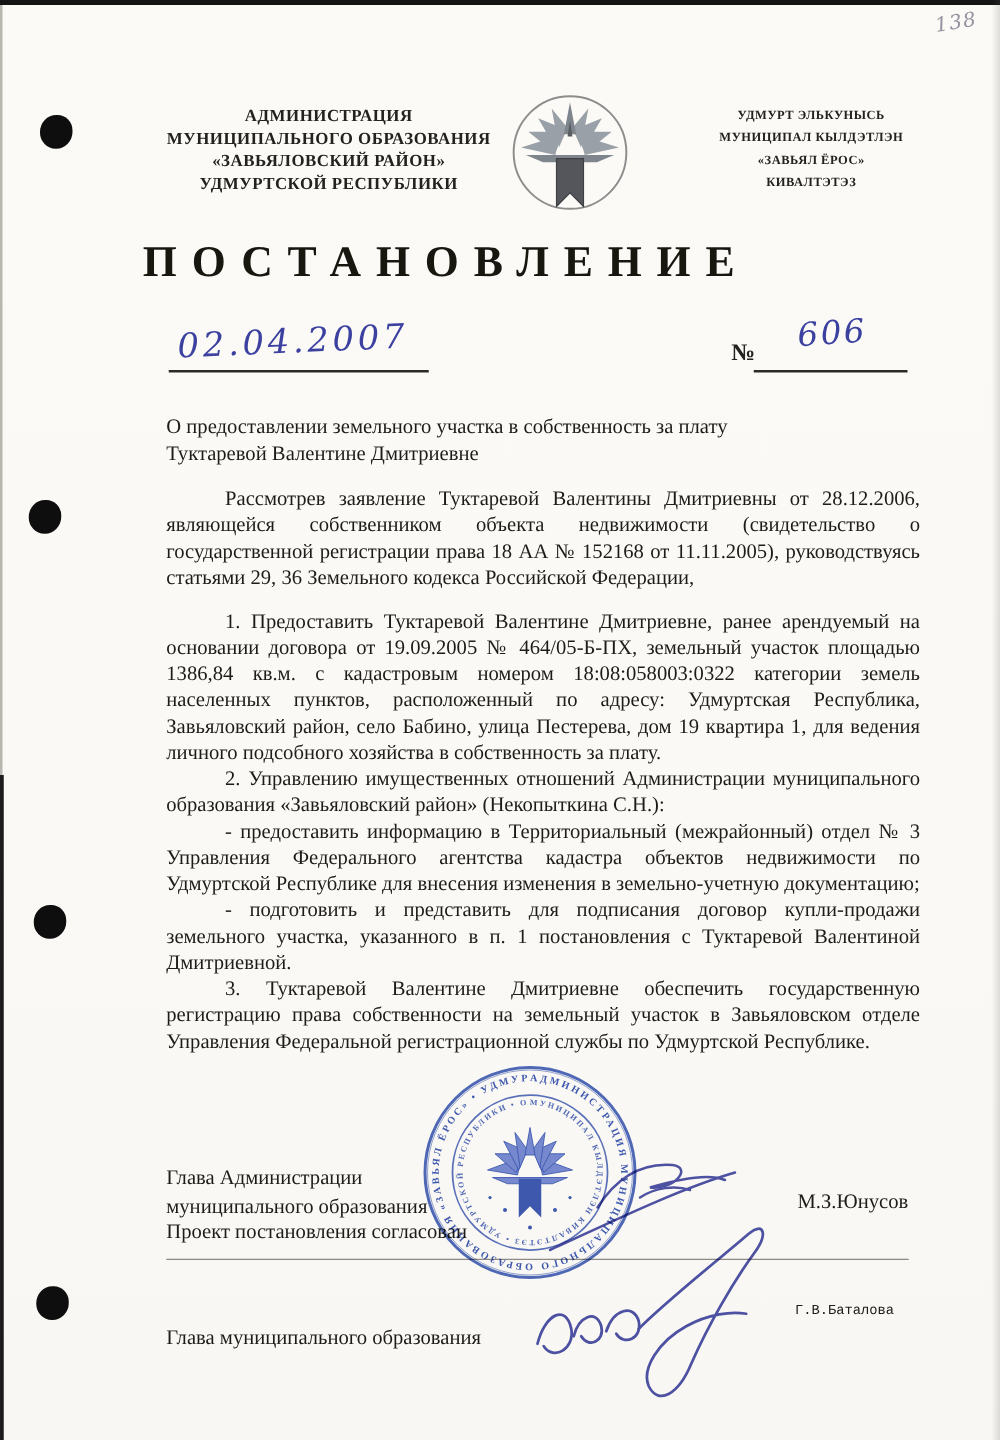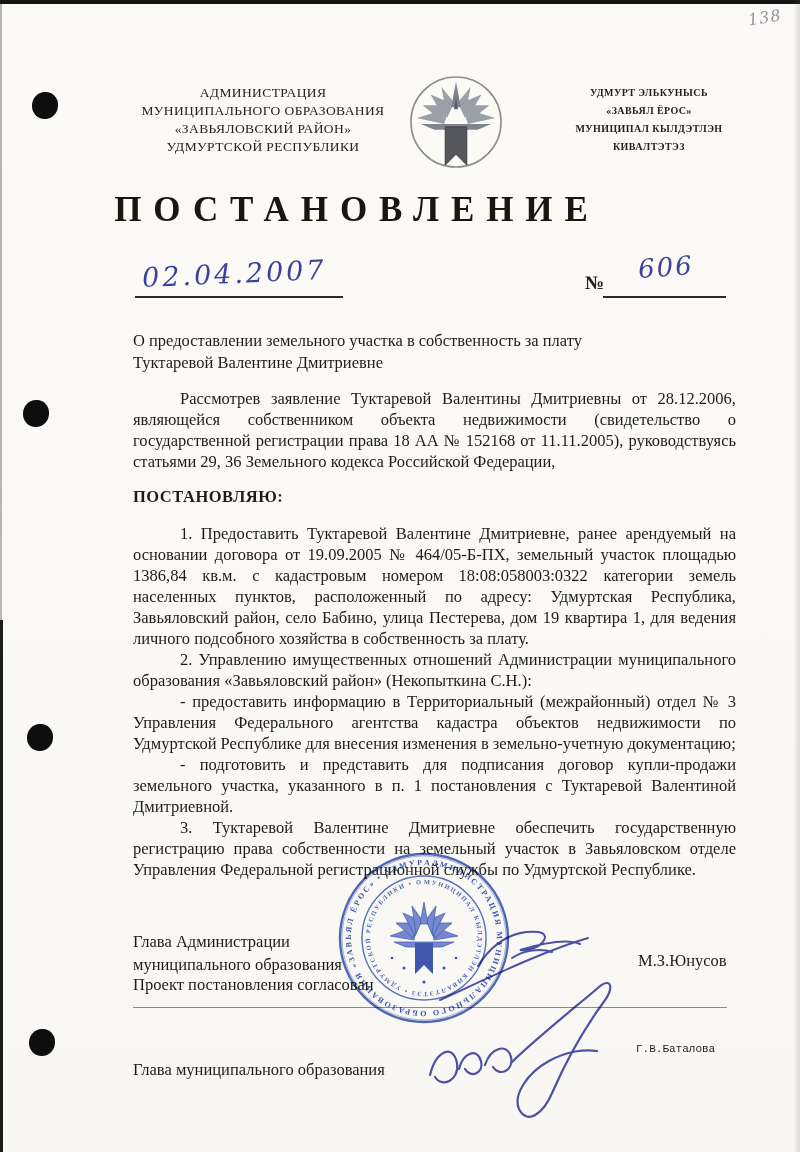--- a/index.html
+++ b/index.html
@@ -21,21 +21,21 @@
   .punch.p2{left:23px;top:400px;}
   .punch.p3{left:27px;top:724px;}
   .punch.p4{left:29px;top:1029px;}
   .pencil-mark{
     position:absolute; left:748px; top:8px; font-size:16px; font-style:italic;
     color:#97909f; transform:rotate(-9deg); letter-spacing:1px;
     font-family:"DejaVu Serif", serif;
   }
   
   .hdr-left{position:absolute;left:118px;top:84px;width:290px;text-align:center;
-    font-weight:normal;font-size:13.5px;line-height:18px;letter-spacing:.4px;color:#23221f;}
+    font-weight:bold;font-size:13.5px;line-height:18px;letter-spacing:.4px;color:#23221f;}
   .hdr-right{position:absolute;left:508px;top:84px;width:282px;text-align:center;
     font-weight:bold;font-size:10px;line-height:18px;letter-spacing:.4px;color:#23221f;}
   .hdr-emblem{position:absolute;left:407px;top:72px;width:98px;height:100px;}
   
   .doc-title{position:absolute;left:0;top:190px;width:702px;text-align:center;
     font-size:35px;font-weight:bold;letter-spacing:.34em;text-indent:.34em;color:#17160f;}
   
   .hand{font-family:"DejaVu Serif", serif;font-style:italic;color:#3c41a0;}
   .date-hand{position:absolute;left:142px;top:258px;font-size:27px;letter-spacing:3px;
     transform:rotate(-2.5deg);}
@@ -102,22 +102,22 @@
         <path d="M 0,-41 L -5,-15 L 5,-15 Z"></path>
         <path d="M -36,2 L 36,2 L 22,8 L -22,8 Z"></path>
       </g>
       <path d="M -2,-13 L 0,-26 L 2,-13 Z" fill="#5a5d62"></path>
       <path d="M -11,5 L 11,5 L 11,44 L 0,33 L -11,44 Z" fill="#54565b" stroke="#3e4044" stroke-width="1"></path>
     </svg>
   </div>
 
   <div class="hdr-right">
     <div>УДМУРТ ЭЛЬКУНЫСЬ</div>
+    <div>МУНИЦИПАЛ КЫЛДЭТЛЭН</div>
     <div>«ЗАВЬЯЛ ЁРОС»</div>
-    <div>МУНИЦИПАЛ КЫЛДЭТЛЭН</div>
     <div>КИВАЛТЭТЭЗ</div>
   </div>
 
   <div class="doc-title">ПОСТАНОВЛЕНИЕ</div>
 
   <div class="date-hand hand">02.04.2007</div>
   <div class="date-line"></div>
   <div class="num-sign">№</div>
   <div class="num-hand hand">606</div>
   <div class="num-line"></div>
@@ -125,21 +125,20 @@
   <div class="subject">
     <div>О предоставлении земельного участка  в собственность за плату</div>
     <div>Туктаревой Валентине Дмитриевне</div>
   </div>
 
   <div class="bodytext" style="top:388px;">
     <p class="preamble">Рассмотрев заявление Туктаревой Валентины Дмитриевны от 28.12.2006, являющейся собственником объекта недвижимости (свидетельство о государственной регистрации права 18 АА № 152168 от 11.11.2005), руководствуясь статьями 29, 36 Земельного кодекса Российской Федерации,</p>
   </div>
 
   <div class="bodytext" style="top:486px;">
-    <p class="resolve">ПОСТАНОВЛЯЮ:</p>
     <p>1. Предоставить Туктаревой Валентине Дмитриевне, ранее арендуемый на основании договора от 19.09.2005 № 464/05-Б-ПХ, земельный участок площадью 1386,84 кв.м. с кадастровым номером 18:08:058003:0322 категории земель населенных пунктов, расположенный по адресу: Удмуртская Республика, Завьяловский район, село Бабино, улица Пестерева, дом 19 квартира 1, для ведения личного подсобного хозяйства в собственность за плату.</p>
     <p>2. Управлению имущественных отношений Администрации муниципального образования «Завьяловский район» (Некопыткина С.Н.):</p>
     <p>- предоставить информацию в Территориальный (межрайонный) отдел № 3 Управления Федерального агентства кадастра объектов недвижимости по Удмуртской Республике для внесения изменения в земельно-учетную документацию;</p>
     <p>- подготовить и представить для подписания договор купли-продажи земельного участка, указанного в п. 1 постановления с Туктаревой Валентиной Дмитриевной.</p>
     <p>3. Туктаревой Валентине Дмитриевне обеспечить государственную регистрацию права собственности на земельный участок в Завьяловском отделе Управления Федеральной регистрационной службы по Удмуртской Республике.</p>
   </div>
 
   <div class="sig-title">
     <div>Глава Администрации</div>
     <div>муниципального образования</div>

